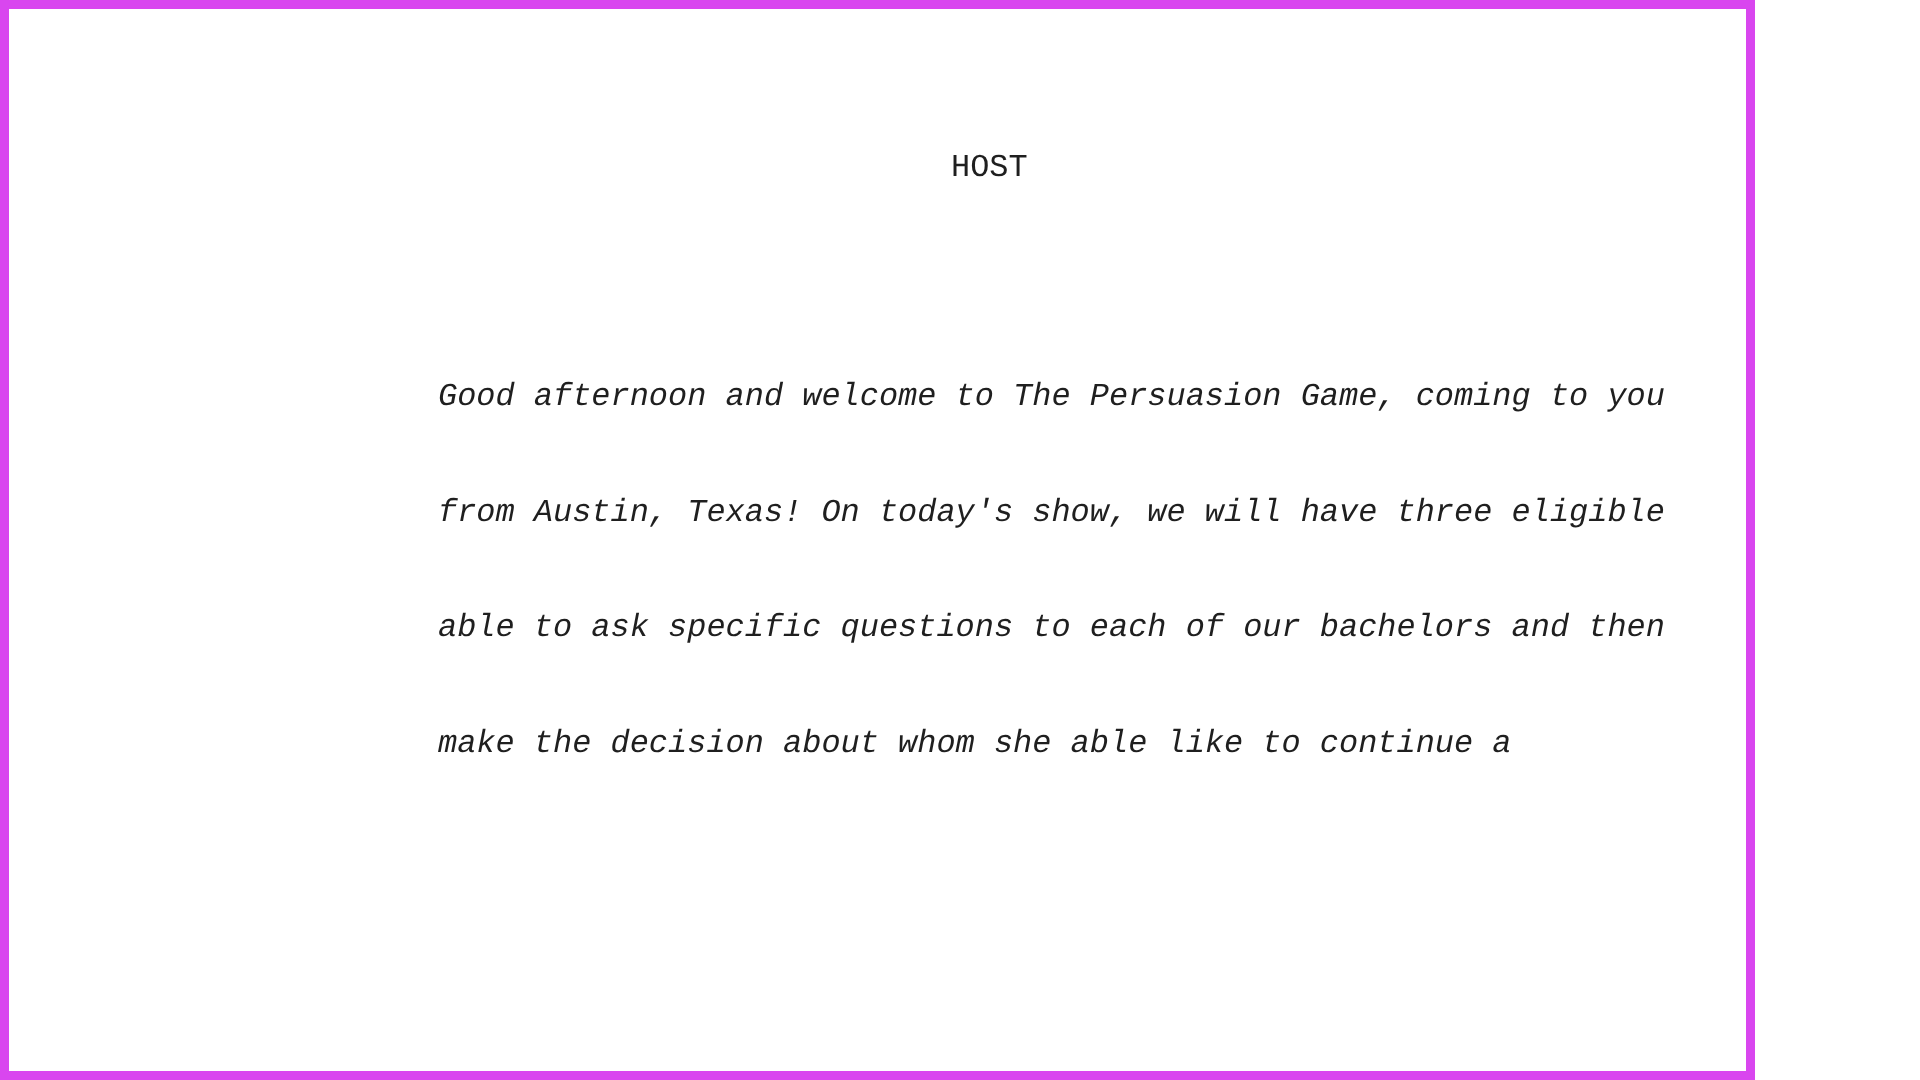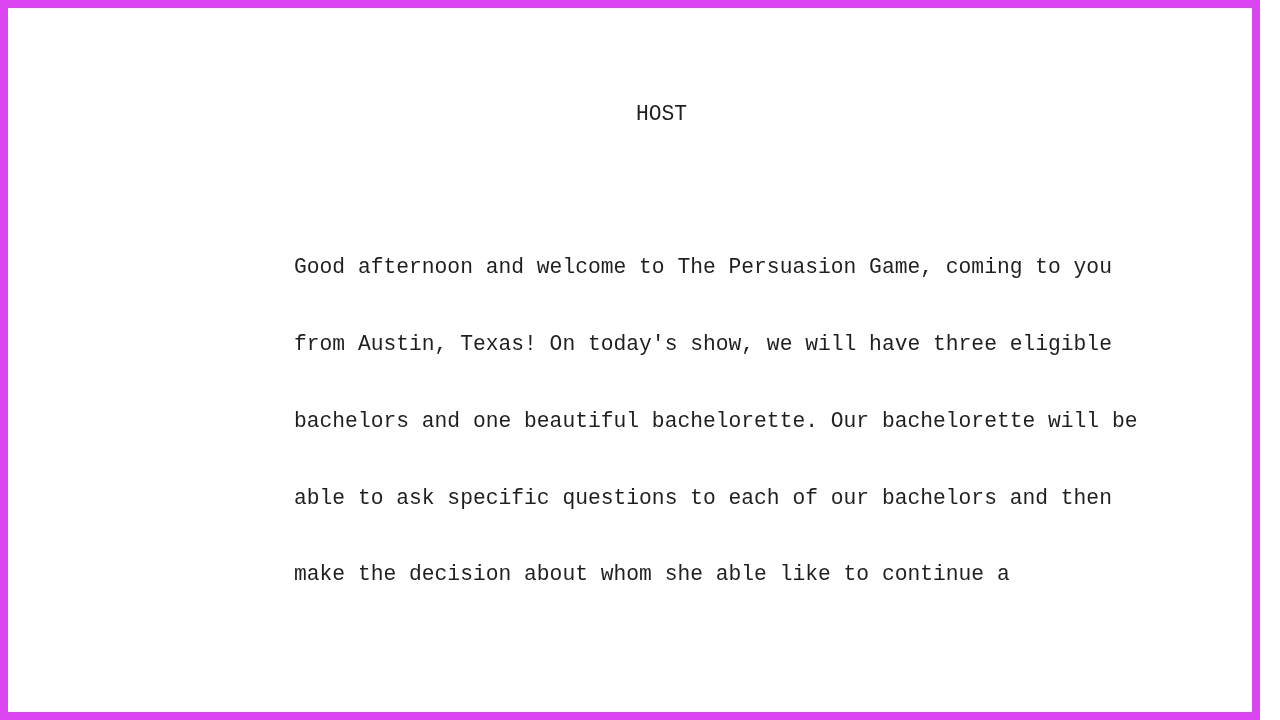--- a/index.html
+++ b/index.html
@@ -1,50 +1,49 @@
 <!DOCTYPE html>
 <html><head>
 <meta charset="utf-8">
 <style>
   * { margin: 0; padding: 0; box-sizing: border-box; }
   html, body { width: 1280px; height: 720px; background: #ffffff; overflow: hidden; }
   .page {
     position: relative;
-    width: 1260px;
+    width: 1170px;
     height: 720px;
     background: #ffffff;
-    border: 8px solid #d946ef;
+    border: 6px solid #d946ef;
   }
   .script {
     position: absolute;
     top: 17px;
     left: 0;
     right: 0;
     font-family: "Liberation Mono", monospace;
     font-size: 21.3px;
     line-height: 25.6px;
     color: #1f1f1f;
     white-space: pre;
   }
   .block.character { margin-left: 628px; margin-bottom: 0; }
   .block.dialogue  { margin-left: 286px; margin-bottom: 25.6px; }
-  .line { height: 25.6px; }
+  .line { height: 25.6px; font-style: italic; }
 </style>
 </head>
 <body>
 
 <div class="page">
   <div class="script">
 
     <div class="block character">HOST</div>
 
     <div class="block dialogue">
       <div class="line">Good afternoon and welcome to The Persuasion Game, coming to you</div>
       <div class="line">from Austin, Texas! On today's show, we will have three eligible</div>
-      <div class="line">bachelors and one beautiful bachelorette. Our bachelorette will be</div>
       <div class="line">able to ask specific questions to each of our bachelors and then</div>
       <div class="line">make the decision about whom she able like to continue a</div>
     </div>
 
     
 
     
 
     
 

